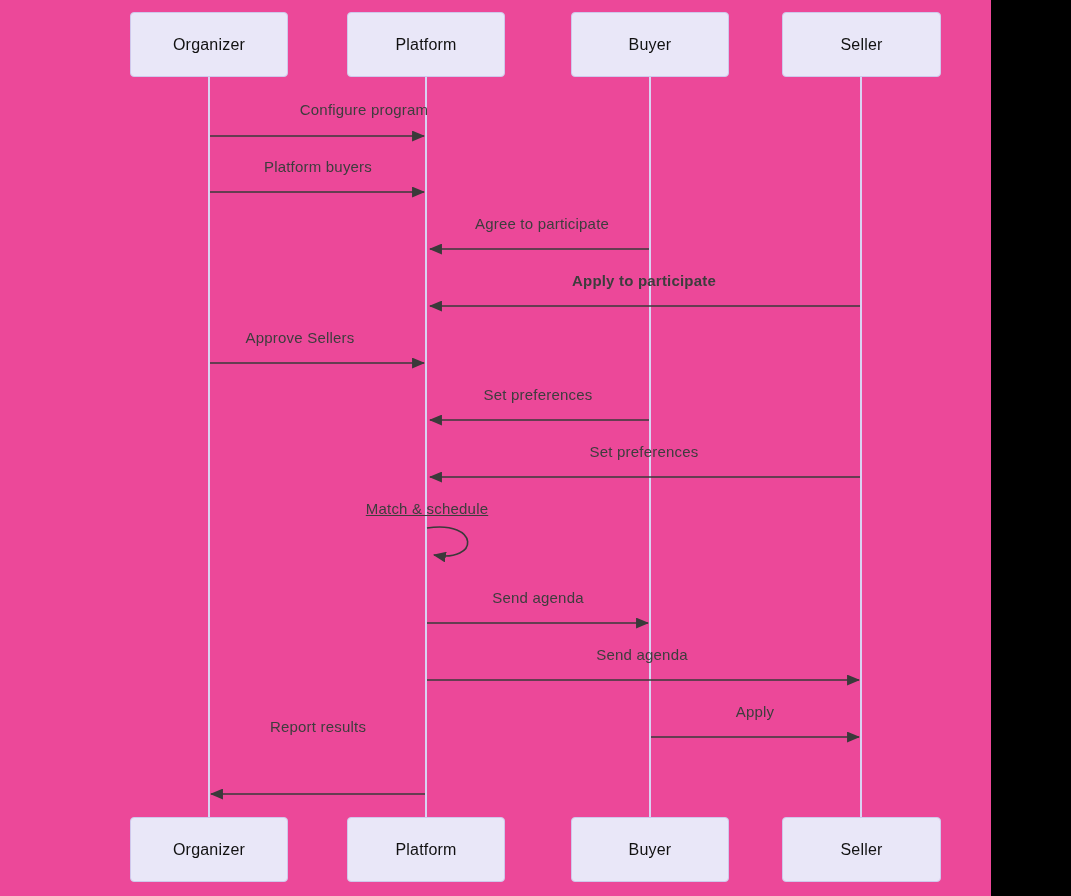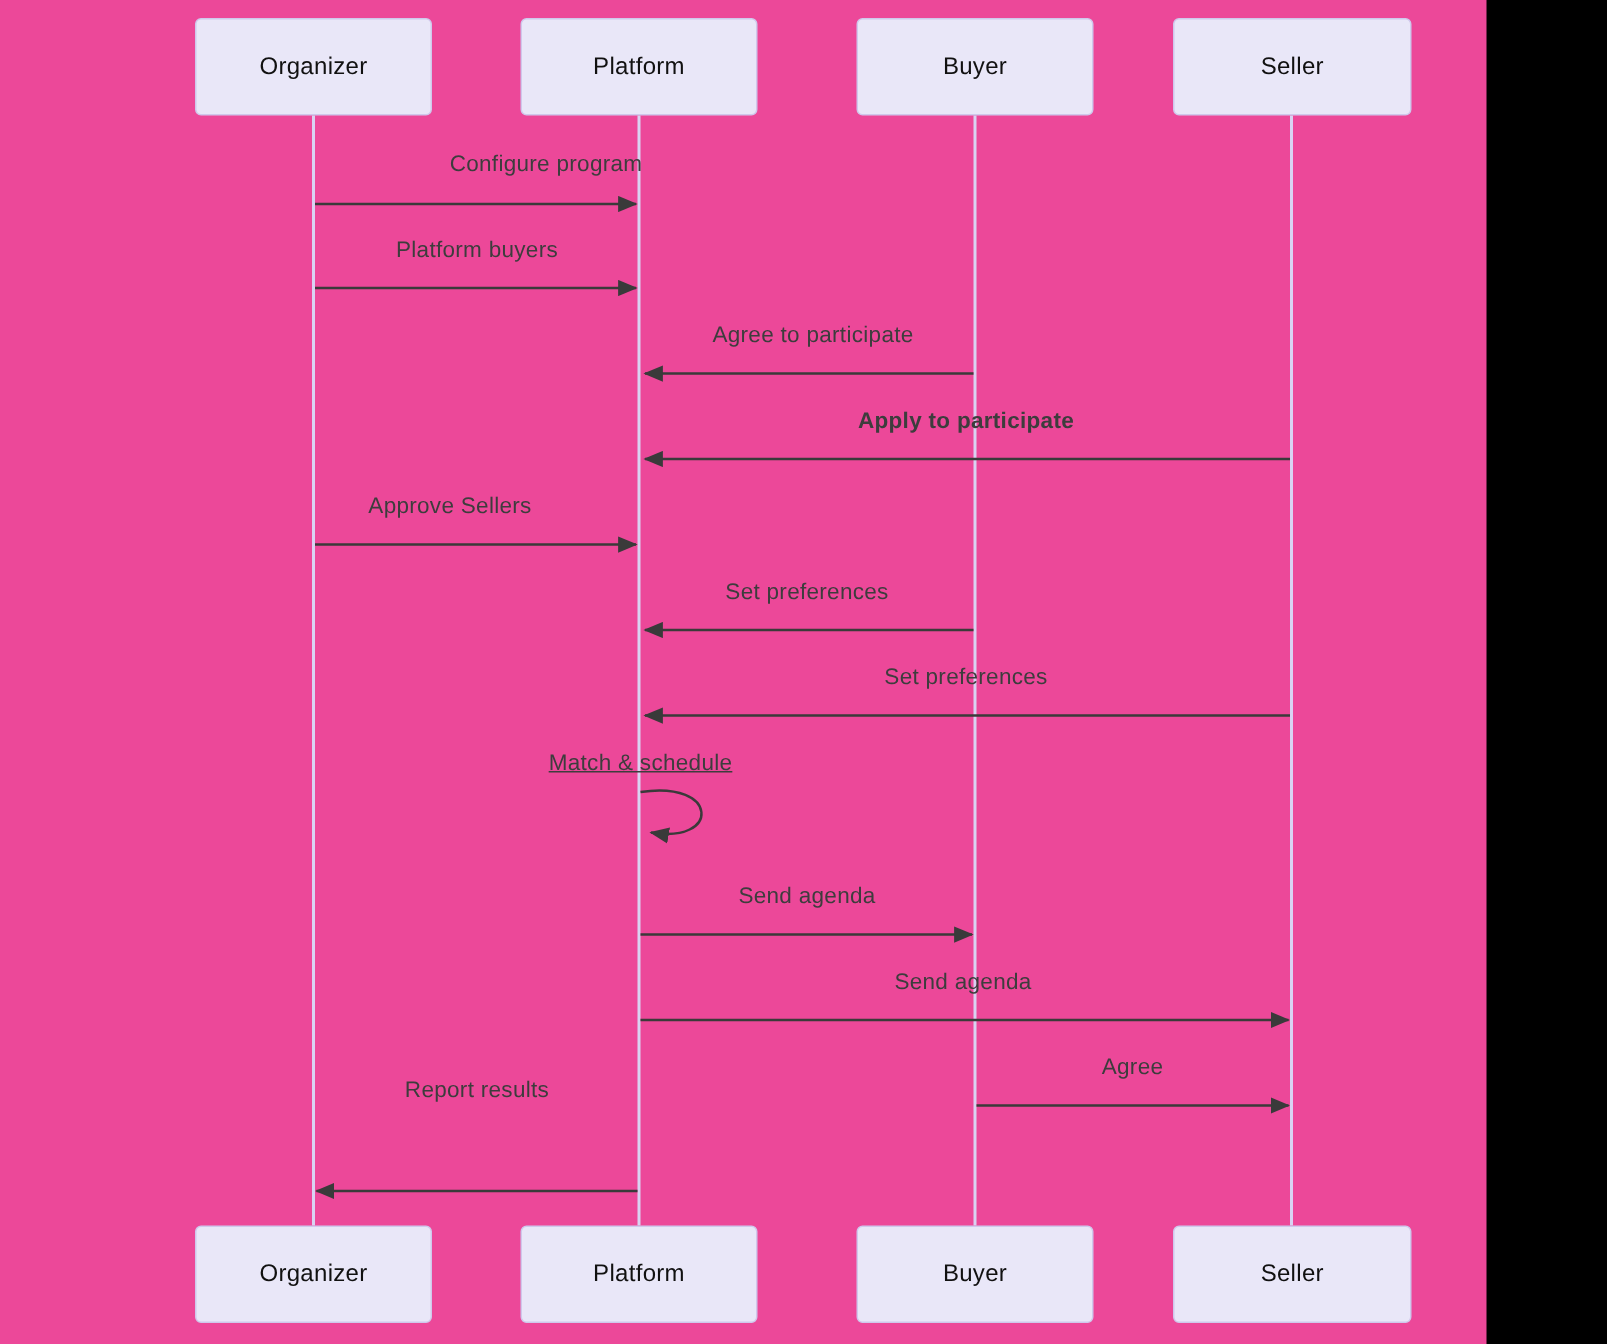--- a/index.html
+++ b/index.html
@@ -106,16 +106,16 @@
   <div class="msg-label" style="left:318px; top:99px;margin-left:46px;">Configure program</div>
   <div class="msg-label" style="left:318px; top:156px;">Platform buyers</div>
   <div class="msg-label" style="left:542px; top:213px;">Agree to participate</div>
   <div class="msg-label" style="left:644px; top:270px;font-weight:bold;">Apply to participate</div>
   <div class="msg-label" style="left:300px; top:327px;">Approve Sellers</div>
   <div class="msg-label" style="left:538px; top:384px;">Set preferences</div>
   <div class="msg-label" style="left:644px; top:441px;">Set preferences</div>
   <div class="msg-label" style="left:427px; top:498px;text-decoration:underline;">Match &amp; schedule</div>
   <div class="msg-label" style="left:538px; top:587px;">Send agenda</div>
   <div class="msg-label" style="left:642px; top:644px;">Send agenda</div>
-  <div class="msg-label" style="left:755px; top:701px;">Agree</div>
+  <div class="msg-label" style="left:755px; top:701px;">Apply</div>
   <div class="msg-label" style="left:318px; top:716px;">Report results</div>
 
 </div>
 
 </body></html>

